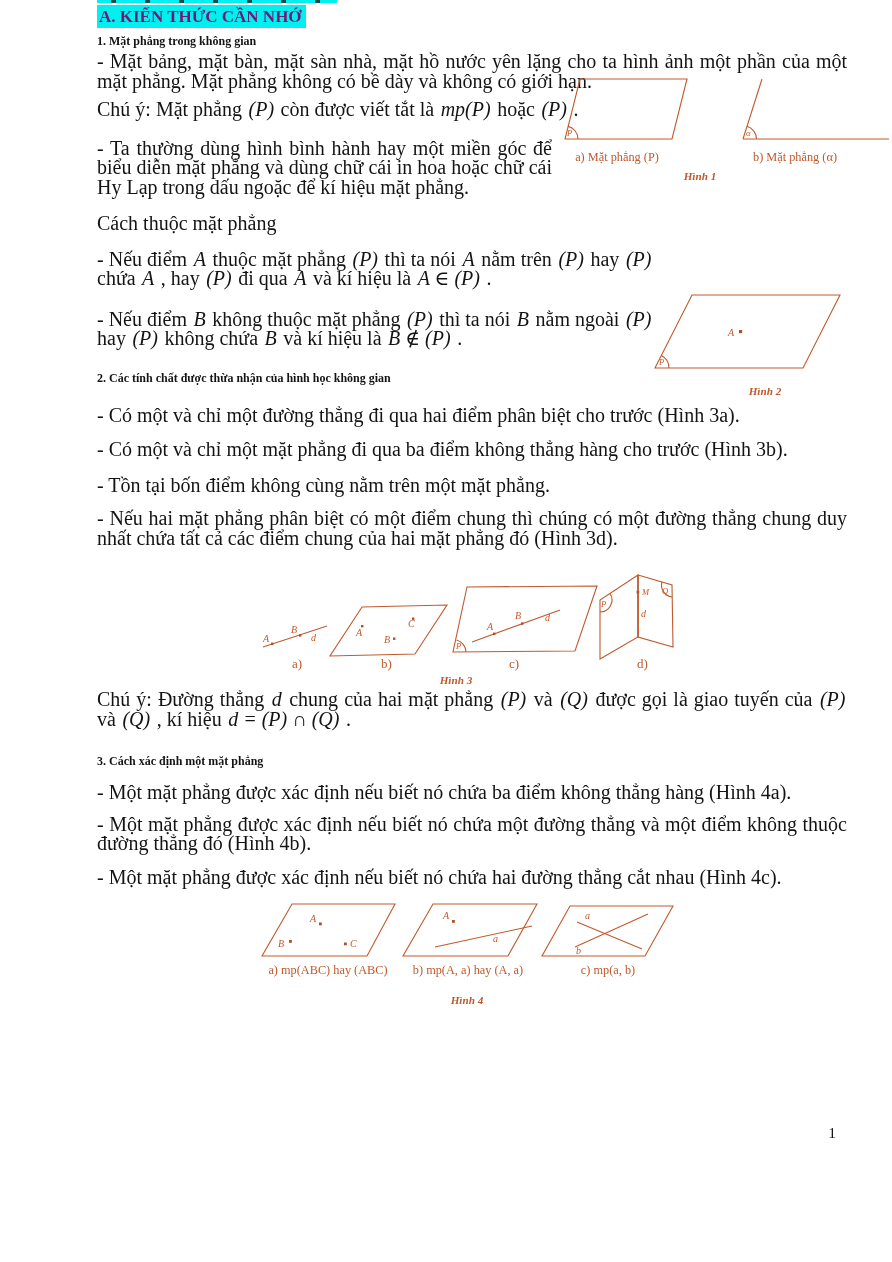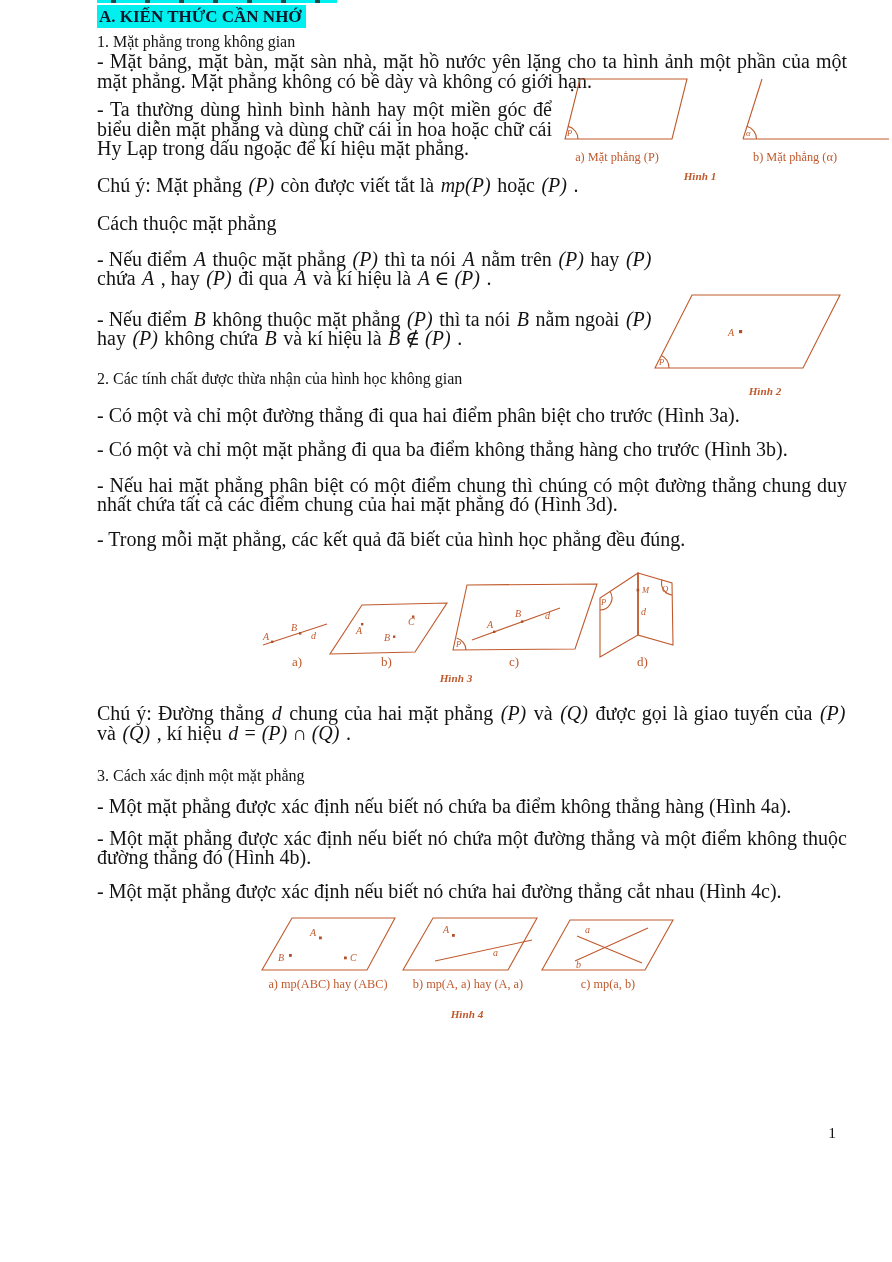--- a/index.html
+++ b/index.html
@@ -3,23 +3,23 @@
 <meta charset="utf-8">
 <style>
   html,body{margin:0;padding:0;background:#fff;}
   .page{
     position:relative;width:892px;height:1262px;background:#ffffff;overflow:hidden;
     font-family:"Liberation Serif","DejaVu Serif",serif;color:#141414;
   }
   .content{position:absolute;left:97px;top:0;width:750px;}
   .sliver{width:240px;height:3px;margin-bottom:2px;
     background:repeating-linear-gradient(90deg,#00efef 0 14px,#1d4a4a 14px 19px,#00efef 19px 34px);}
-  .hl-title{display:inline-block;background:#00efef;color:#0f172a;
+  .hl-title{display:inline-block;background:#00efef;color:#701a75;
     font-weight:bold;font-size:17px;line-height:19px;padding:2px 4px 2px 2px;margin-bottom:5px;}
-  .sec-title{font-weight:normal;font-size:16px;line-height:17px;margin:0 0 2px;}
+  .sec-title{font-weight:bold;font-size:12px;line-height:17px;margin:0 0 2px;}
   .para{font-size:20px;line-height:19.5px;text-align:justify;margin:0 0 15px;}
   .mt{font-style:italic;margin:0 1.5px;}
   .mb9{margin-bottom:9px}.mb12{margin-bottom:12px}.mb14{margin-bottom:14px}
   .mb15{margin-bottom:15px}.mb16{margin-bottom:16px}.mb17{margin-bottom:17px}
   .mb19{margin-bottom:19px}.mb21{margin-bottom:21px}.mb24{margin-bottom:24px}.mb0{margin-bottom:0}
   .mt3{margin-bottom:19px}.mt4b{margin-bottom:13px}
   .narrow{width:455px;}
   .bw{width:556px;}
   .fig{color:#c05a2d;}
   .fig svg{display:block;}
@@ -28,55 +28,55 @@
   .fig text{font-family:"Liberation Serif","DejaVu Serif",serif;fill:#c05a2d;}
   .fig .lbl{font-style:italic;font-size:10px;}
   .fig .lbls{font-style:italic;font-size:8.5px;}
   .fig .cap{font-size:12.3px;}
   .fig .sub{font-size:13px;}
   .fig .figname{font-style:italic;font-weight:bold;font-size:11.2px;}
   #fig1{position:absolute;left:540px;top:72px;}
   #fig2{position:absolute;left:640px;top:280px;}
   #fig3{margin:12px 0 0 63px;}
   #fig4{margin:7px 0 0 143px;}
-  #note2{margin-top:18px;}
+  #note2{margin-top:2px;}
   .pageno{position:absolute;left:820px;top:1124px;width:24px;text-align:center;font-size:15.5px;}
 </style>
 </head>
 <body>
 
 <div class="page">
 
   <div class="content">
 
     <div class="sliver"></div>
 
     <div class="hl-title">A. KIẾN THỨC CẦN NHỚ</div>
 
     <div class="sec-title">1. Mặt phẳng trong không gian</div>
 
     <div class="para mb9">- Mặt bảng, mặt bàn, mặt sàn nhà, mặt hồ nước yên lặng cho ta hình ảnh một phần của một mặt phẳng. Mặt phẳng không có bề dày và không có giới hạn.</div>
 
+    <div class="para mb19"><span>Chú ý: Mặt phẳng </span><span class="mt">(P)</span><span> còn được viết tắt là </span><span class="mt">mp(P)</span><span> hoặc </span><span class="mt">(P)</span><span> .</span></div>
+
     <div class="para mb17 narrow">- Ta thường dùng hình bình hành hay một miền góc để biểu diễn mặt phẳng và dùng chữ cái in hoa hoặc chữ cái Hy Lạp trong dấu ngoặc để kí hiệu mặt phẳng.</div>
-
-    <div class="para mb19"><span>Chú ý: Mặt phẳng </span><span class="mt">(P)</span><span> còn được viết tắt là </span><span class="mt">mp(P)</span><span> hoặc </span><span class="mt">(P)</span><span> .</span></div>
 
     <div class="para mb16">Cách thuộc mặt phẳng</div>
 
 
     <div class="para mb21 bw"><span>- Nếu điểm </span><span class="mt">A</span><span> thuộc mặt phẳng </span><span class="mt">(P)</span><span> thì ta nói </span><span class="mt">A</span><span> nằm trên </span><span class="mt">(P)</span><span> hay </span><span class="mt">(P)</span><span> chứa </span><span class="mt">A</span><span> , hay </span><span class="mt">(P)</span><span> đi qua </span><span class="mt">A</span><span> và kí hiệu là </span><span class="mt">A ∈ (P)</span><span> .</span></div>
 
     <div class="para mb21 bw"><span>- Nếu điểm </span><span class="mt">B</span><span> không thuộc mặt phẳng </span><span class="mt">(P)</span><span> thì ta nói </span><span class="mt">B</span><span> nằm ngoài </span><span class="mt">(P)</span><span> hay </span><span class="mt">(P)</span><span> không chứa </span><span class="mt">B</span><span> và kí hiệu là </span><span class="mt">B ∉ (P)</span><span> .</span></div>
 
     <div class="sec-title mt3">2. Các tính chất được thừa nhận của hình học không gian</div>
 
     <div class="para mb15">- Có một và chỉ một đường thẳng đi qua hai điểm phân biệt cho trước (Hình 3a).</div>
     <div class="para mb16">- Có một và chỉ một mặt phẳng đi qua ba điểm không thẳng hàng cho trước (Hình 3b).</div>
+    <div class="para mb14">- Tồn tại bốn điểm không cùng nằm trên một mặt phẳng.</div>
     <div class="para mb15">- Nếu hai mặt phẳng phân biệt có một điểm chung thì chúng có một đường thẳng chung duy nhất chứa tất cả các điểm chung của hai mặt phẳng đó (Hình 3d).</div>
-    <div class="para mb0">- Trong mỗi mặt phẳng, các kết quả đã biết của hình học phẳng đều đúng.</div>
 
     
     <div class="fig" id="fig3">
       <svg width="545" height="125" viewBox="0 0 545 125">
 
         <g>
           <line class="st" x1="103" y1="84" x2="167" y2="63"></line>
           <rect class="dot" x="111" y="79.6" width="2.4" height="2.4"></rect>
           <rect class="dot" x="139" y="71.2" width="2.4" height="2.4"></rect>
           <text class="lbl" x="103" y="79">A</text>

